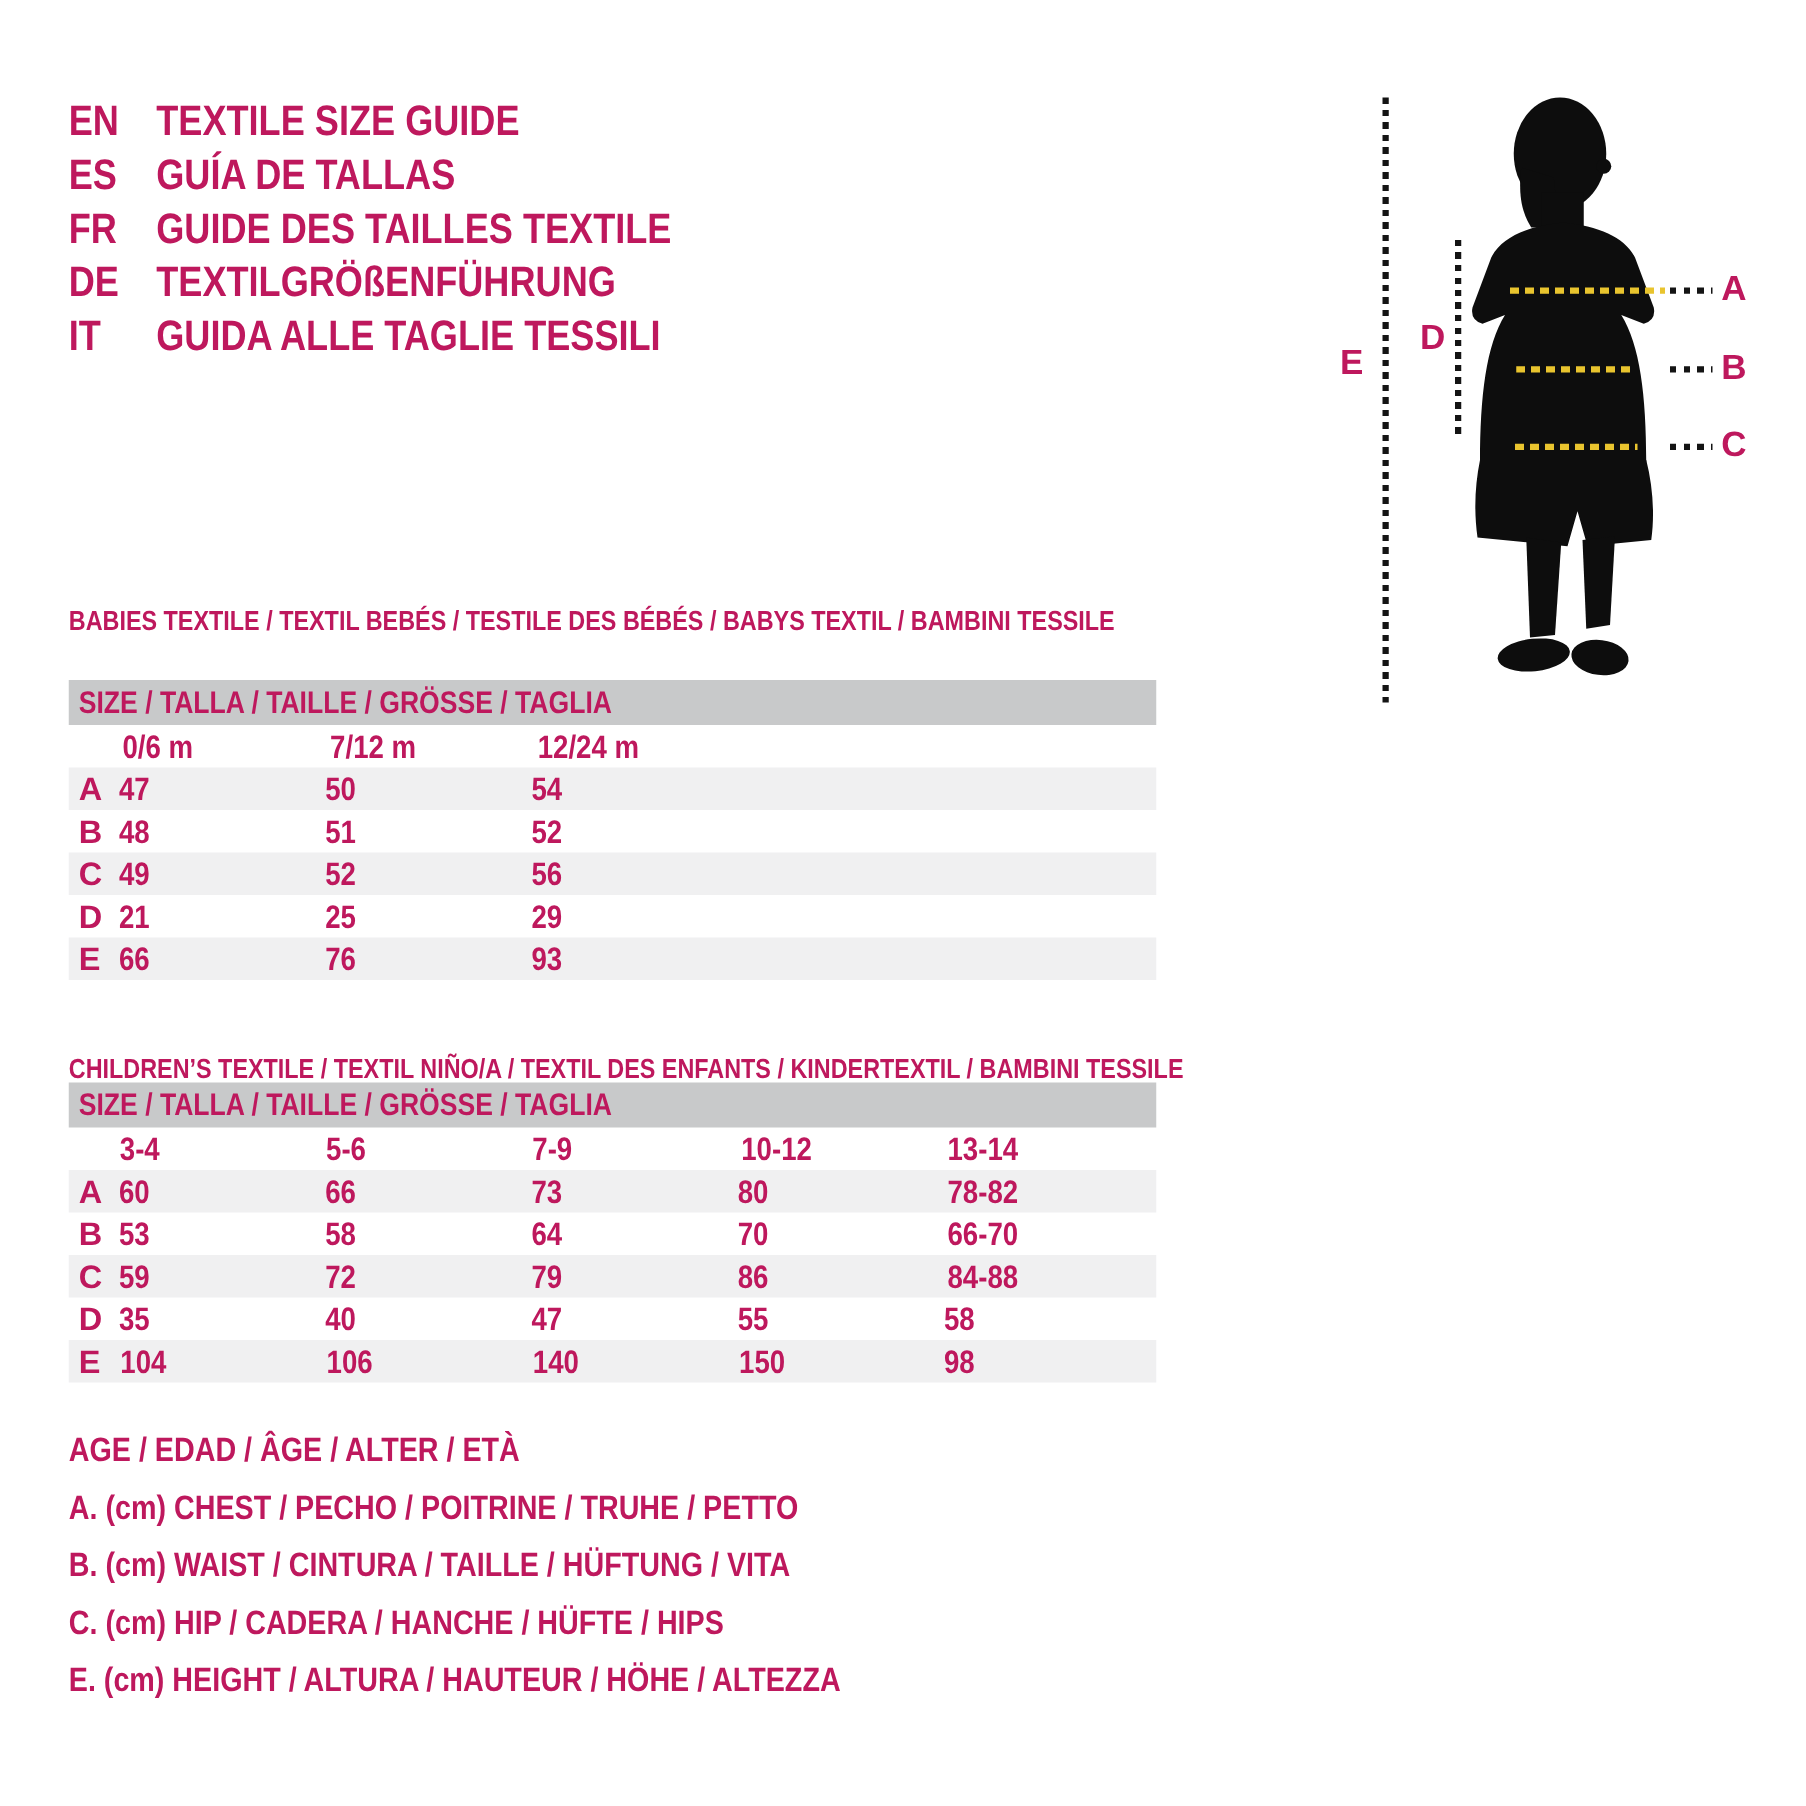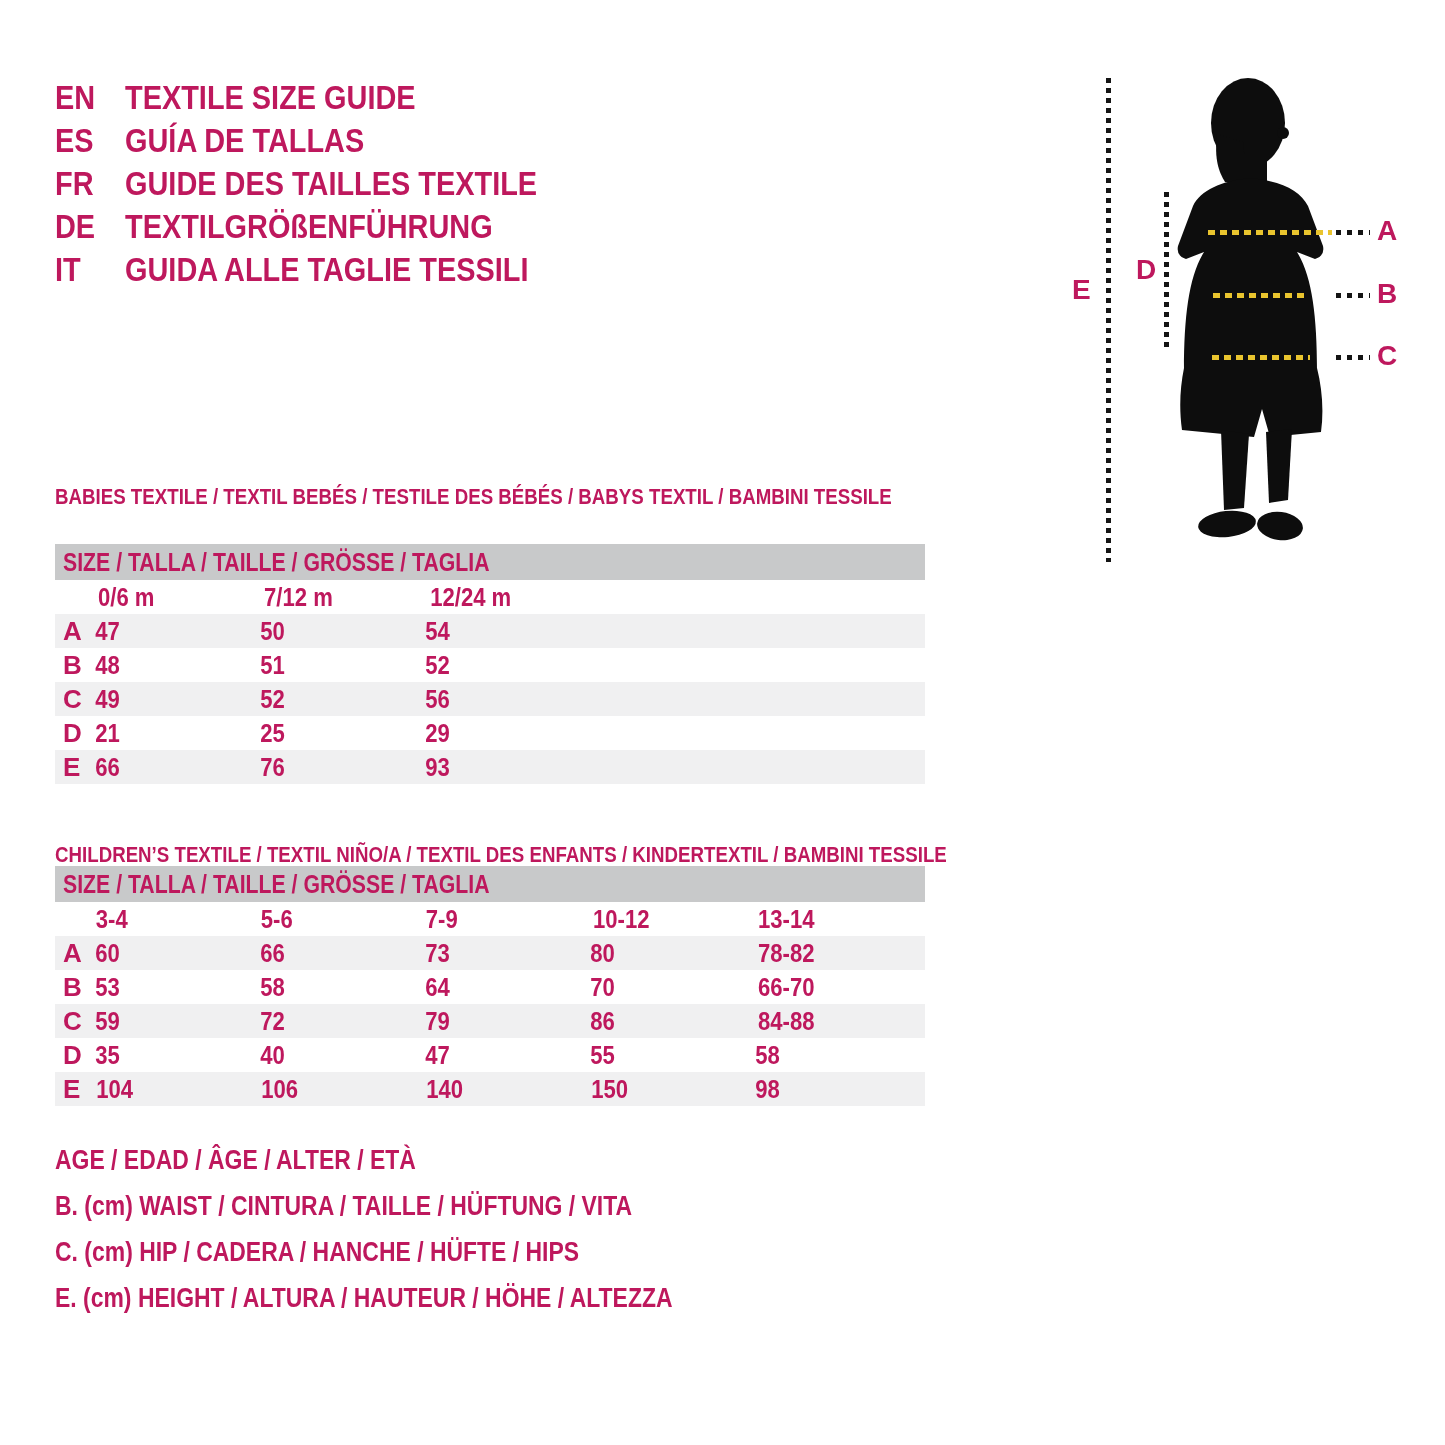--- a/index.html
+++ b/index.html
@@ -212,18 +212,19 @@
       <span class="cell"><span class="condc">106</span></span>
       <span class="cell"><span class="condc">140</span></span>
       <span class="cell"><span class="condc">150</span></span>
       <span class="cell"><span class="condc">98</span></span>
       <span></span>
     </div>
   </div>
 
   <div class="legend">
     <div class="legend-line"><span class="cond">AGE / EDAD / ÂGE / ALTER / ETÀ</span></div>
+    <div class="legend-line"><span class="cond">A. (cm) CHEST / PECHO / POITRINE / TRUHE / PETTO</span></div>
     <div class="legend-line"><span class="cond">B. (cm) WAIST / CINTURA / TAILLE / HÜFTUNG / VITA</span></div>
     <div class="legend-line"><span class="cond">C. (cm) HIP / CADERA / HANCHE / HÜFTE / HIPS</span></div>
     <div class="legend-line"><span class="cond">E. (cm) HEIGHT / ALTURA / HAUTEUR / HÖHE / ALTEZZA</span></div>
   </div>
 
 </div>
 
 </body></html>

